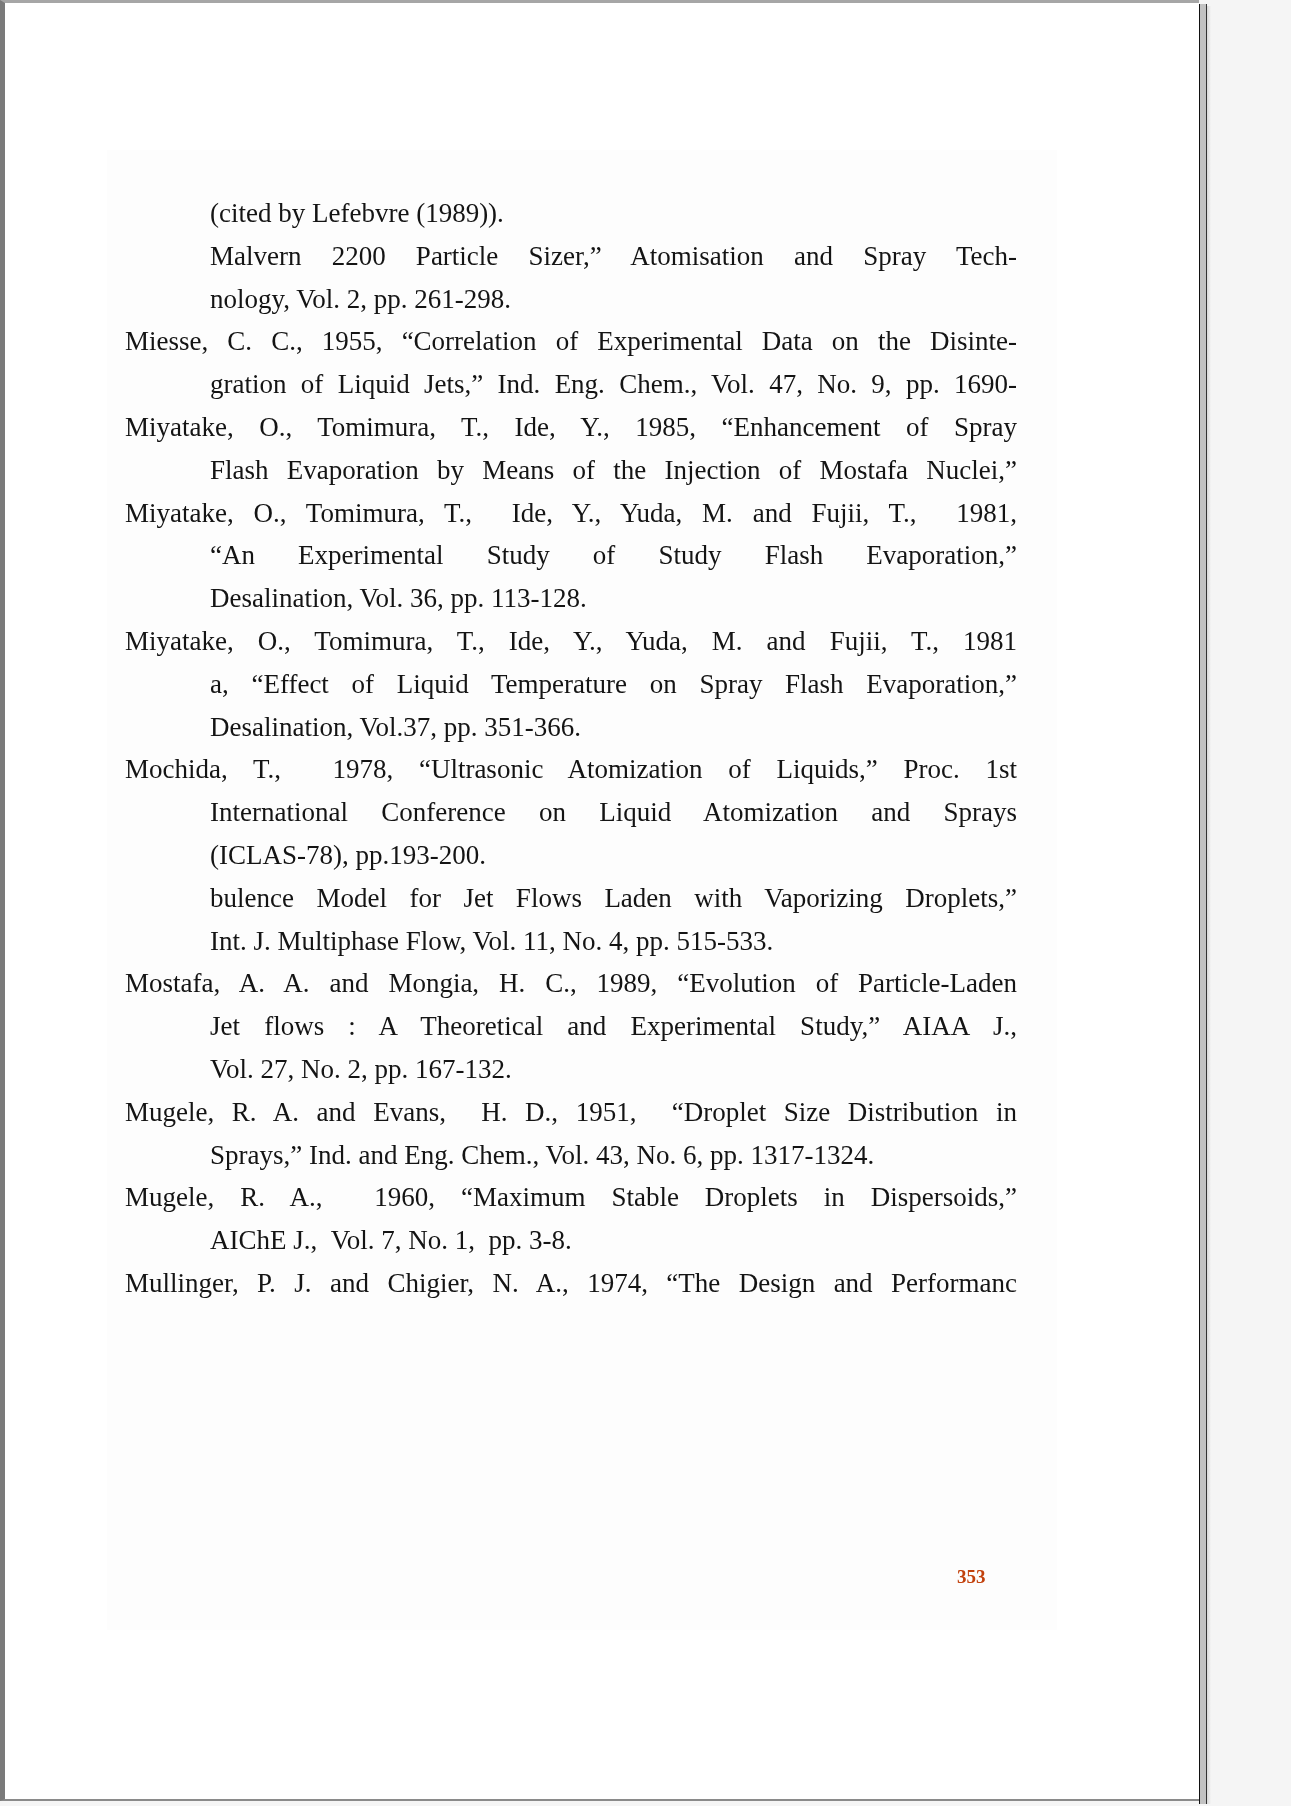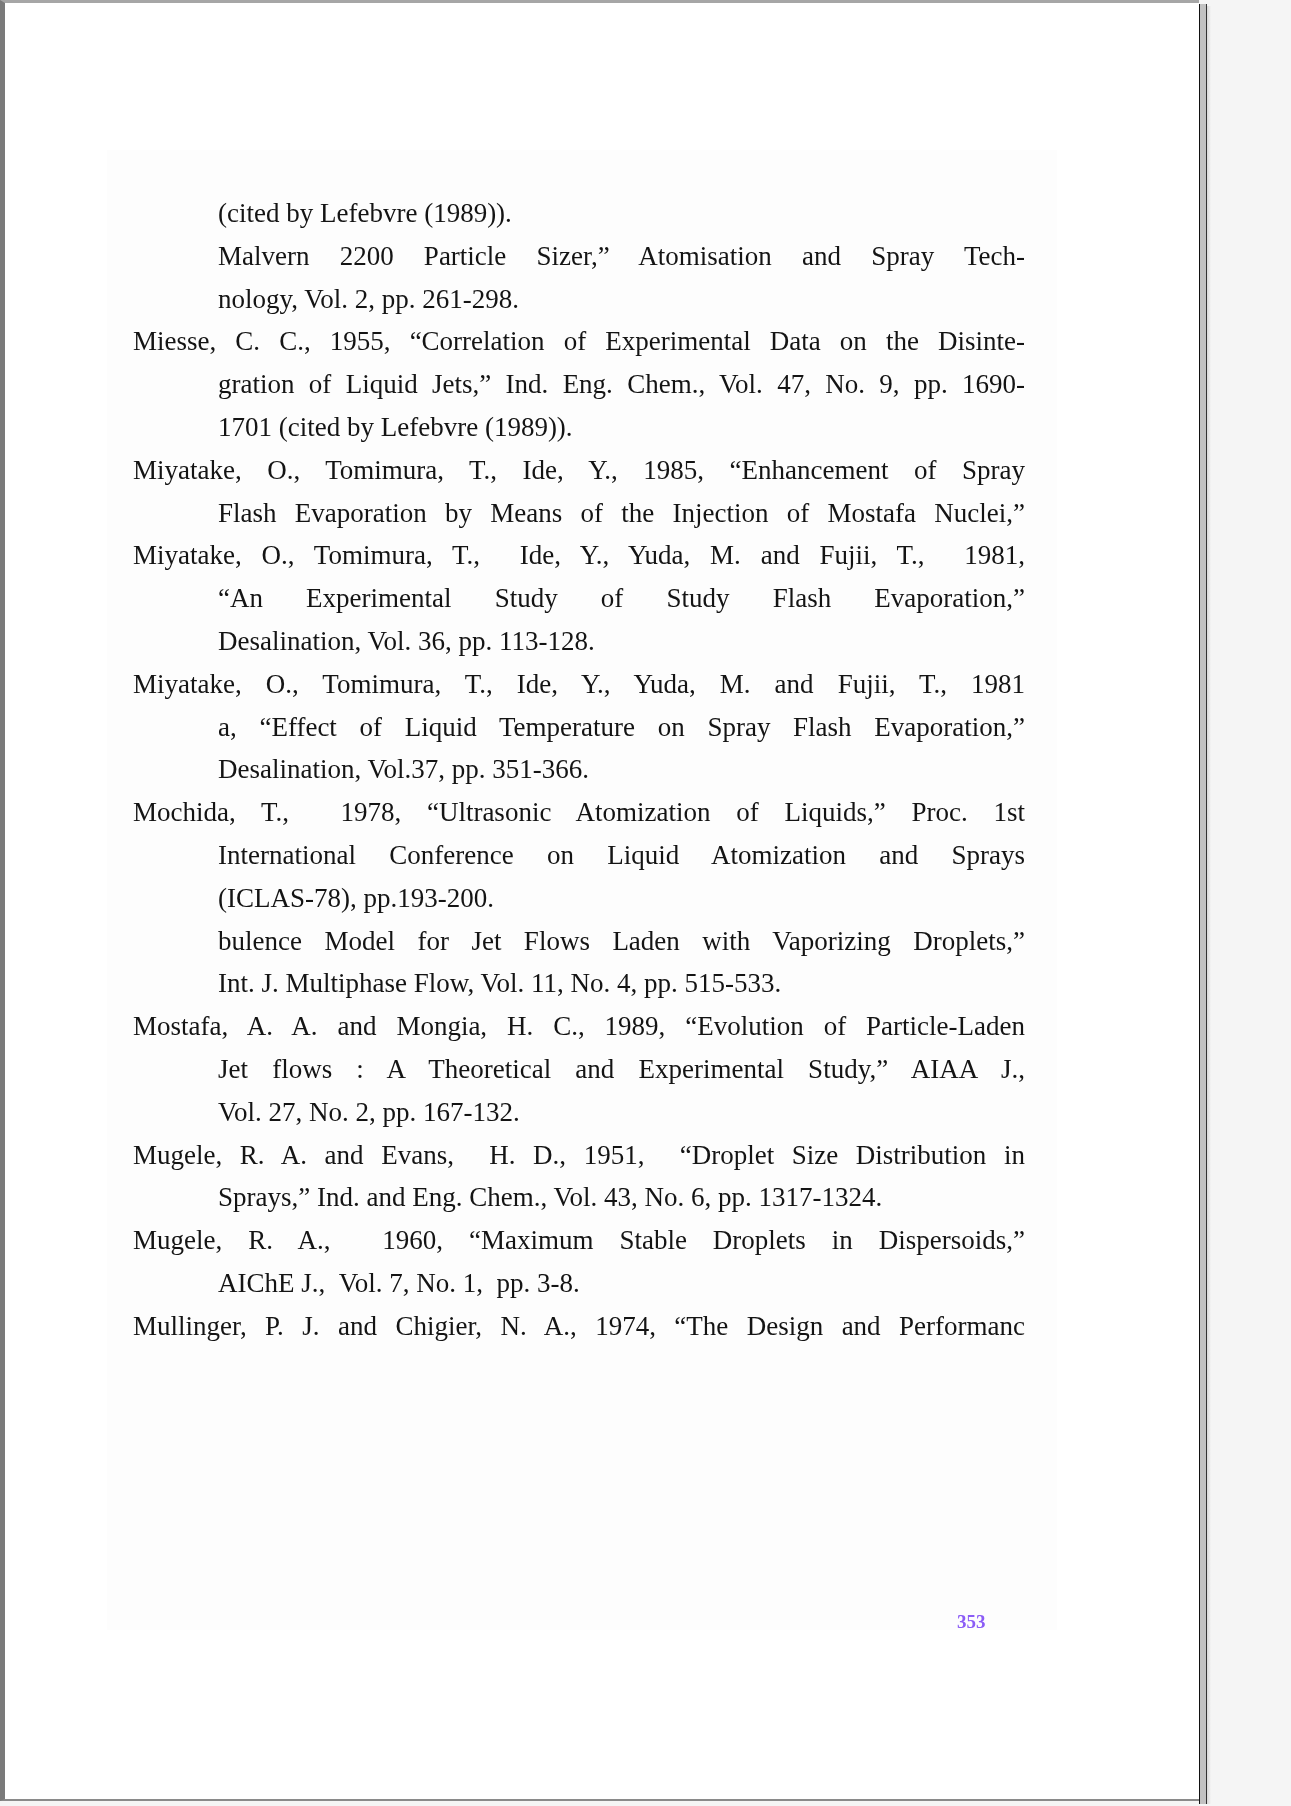--- a/index.html
+++ b/index.html
@@ -48,21 +48,21 @@
     .scan-area {
       position: absolute;
       left: 107px;
       top: 150px;
       width: 950px;
       height: 1480px;
       background: #fdfdfd;
     }
     .refs {
       position: absolute;
-      left: 133px;
+      left: 125px;
       top: 192px;
       width: 892px;
       color: #141414;
       font-size: 27px;
     }
     .line {
       height: 42.8px;
       line-height: 42.8px;
       white-space: nowrap;
       text-align: justify;
@@ -71,42 +71,41 @@
     }
     .line.indent {
       margin-left: 85px;
     }
     .line.last {
       text-align-last: left;
     }
     .page-number {
       position: absolute;
       left: 957px;
-      top: 1611px;
+      top: 1566px;
       font-size: 19px;
       font-weight: bold;
-      color: #8b5cf6;
+      color: #c2410c;
       font-family: "Liberation Serif", serif;
     }
   </style>
 </head>
 <body>
 
 <div class="page"></div>
 <div class="page-edge"></div>
 <div class="page-shadow"></div>
 <div class="scan-area"></div>
 
 <div class="refs">
   <div class="line indent last">(cited by Lefebvre (1989)).</div>
   <div class="line indent">Malvern 2200 Particle Sizer,” Atomisation and Spray Tech-</div>
   <div class="line indent last">nology, Vol. 2, pp. 261-298.</div>
   <div class="line">Miesse, C. C., 1955, “Correlation of Experimental Data on the Disinte-</div>
   <div class="line indent">gration of Liquid Jets,” Ind. Eng. Chem., Vol. 47, No. 9, pp. 1690-</div>
-  <div class="line indent last">1701 (cited by Lefebvre (1989)).</div>
   <div class="line">Miyatake, O., Tomimura, T., Ide, Y., 1985, “Enhancement of Spray</div>
   <div class="line indent">Flash Evaporation by Means of the Injection of Mostafa Nuclei,”</div>
   <div class="line">Miyatake, O., Tomimura, T., &nbsp;Ide, Y., Yuda, M. and Fujii, T., &nbsp;1981,</div>
   <div class="line indent">“An Experimental Study of Study Flash Evaporation,”</div>
   <div class="line indent last">Desalination, Vol. 36, pp. 113-128.</div>
   <div class="line">Miyatake, O., Tomimura, T., Ide, Y., Yuda, M. and Fujii, T., 1981</div>
   <div class="line indent">a, “Effect of Liquid Temperature on Spray Flash Evaporation,”</div>
   <div class="line indent last">Desalination, Vol.37, pp. 351-366.</div>
   <div class="line">Mochida, T., &nbsp;1978, “Ultrasonic Atomization of Liquids,” Proc. 1st</div>
   <div class="line indent">International Conference on Liquid Atomization and Sprays</div>

